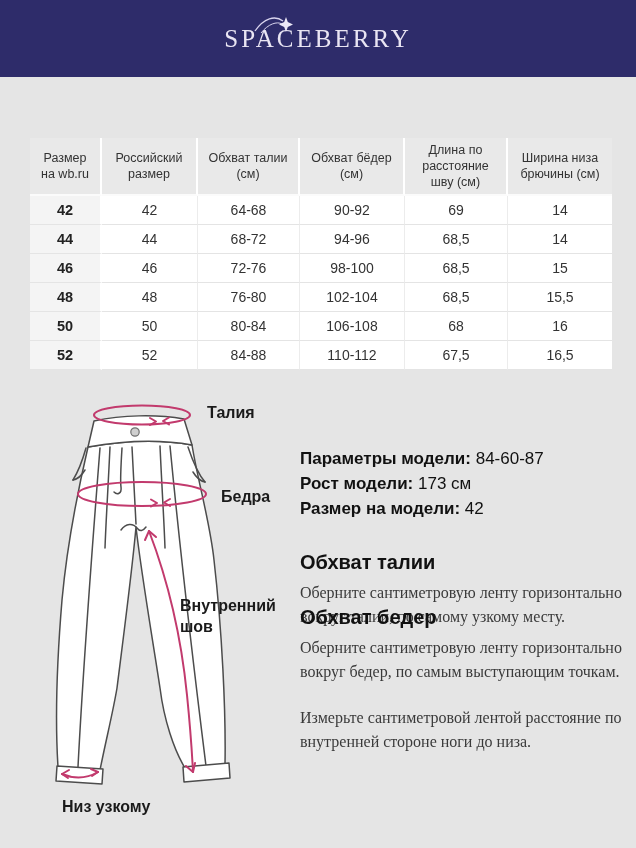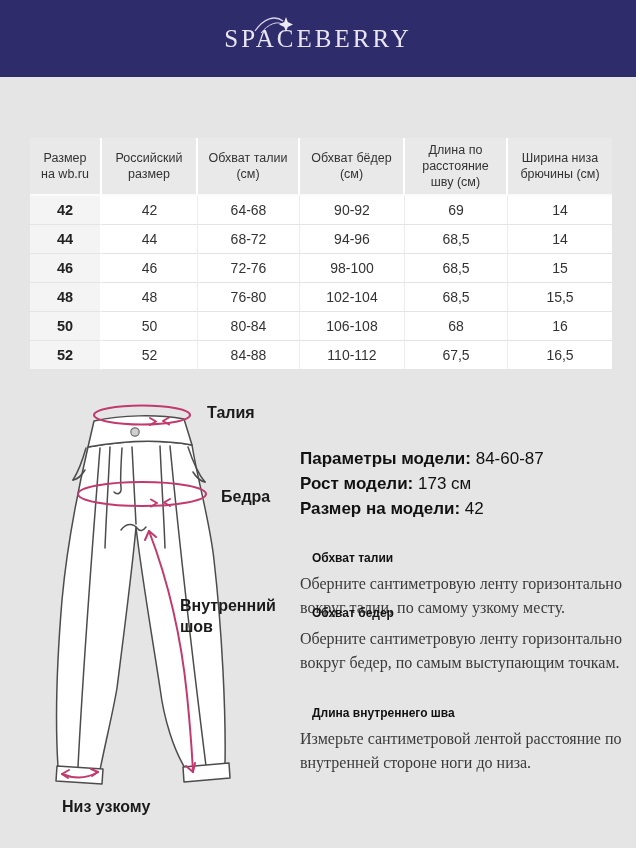--- a/index.html
+++ b/index.html
@@ -34,21 +34,21 @@
   .lbl-hips{left:221px;top:487px;}
   .lbl-inseam{left:180px;top:596px;width:100px;}
   .lbl-hem{left:62px;top:797px;}
 
   
   .model-info{position:absolute;left:300px;top:446px;font-size:17px;line-height:25px;color:#111;}
   .model-info .lab{font-weight:700;margin-top:18px;}
   .model-info .val{font-weight:400;margin-top:16px;}
   .guide{position:absolute;left:300px;width:332px;}
   .g1{top:551px;} .g2{top:606px;} .g3{top:706px;}
-  .guide h3{margin:0 0 7px 12px;font-size:12px;font-weight:700;color:#111;}
+  .guide h3{margin:0 0 7px 0;font-size:20px;font-weight:700;color:#111;}
   .guide p{margin:0;font-size:16px;line-height:1.5;color:#3a3a3a;font-family:Liberation Serif, serif;}
 </style>
 </head>
 <body>
 
 <div class="canvas">
 
   <div class="hdr">
     <div class="logo">
       <svg class="comet" width="80" height="30" viewBox="0 0 80 30">
@@ -201,17 +201,16 @@
 
   <div class="guide g1">
     <h3>Обхват талии</h3>
     <p>Оберните сантиметровую ленту горизонтально вокруг талии, по самому узкому месту.</p>
   </div>
   <div class="guide g2">
     <h3>Обхват бедер</h3>
     <p>Оберните сантиметровую ленту горизонтально вокруг бедер, по самым выступающим точкам.</p>
   </div>
   <div class="guide g3">
-    <h3>Длина внутреннего шва</h3>
     <p>Измерьте сантиметровой лентой расстояние по внутренней стороне ноги до низа.</p>
   </div>
 
 </div>
 
 </body></html>

